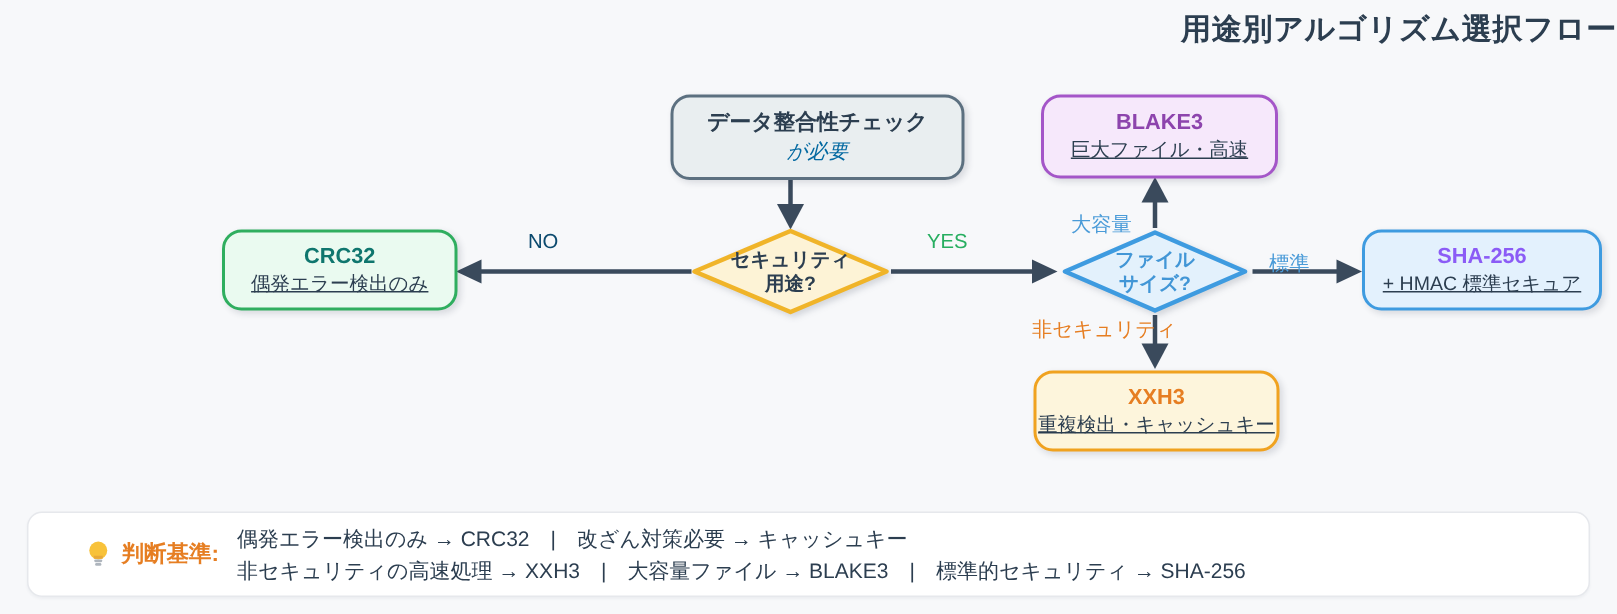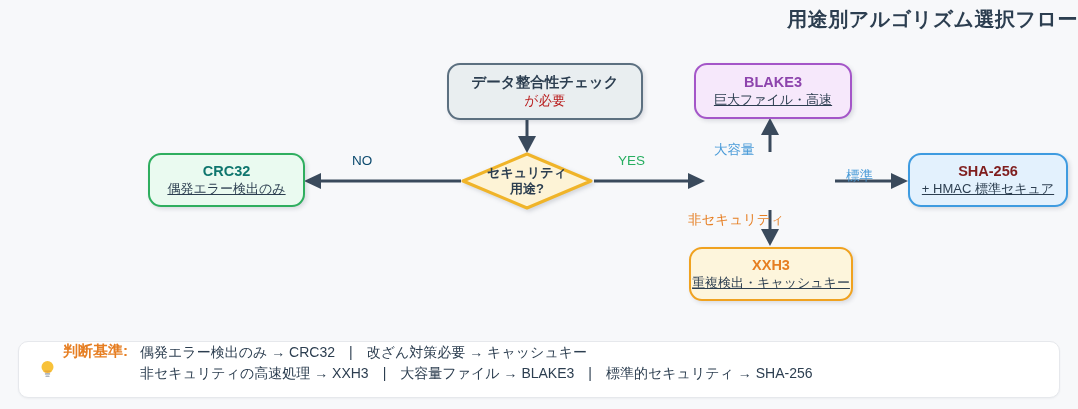--- a/index.html
+++ b/index.html
@@ -10,46 +10,46 @@
   .connectors{position:absolute;left:0;top:0;z-index:1;pointer-events:none;}
   .edge{stroke:#3a4a5c;stroke-width:3;fill:none;}
   .head{fill:#3a4a5c;stroke:none;}
   .node{position:absolute;z-index:2;border-radius:13px;display:flex;flex-direction:column;
         align-items:center;justify-content:center;text-align:center;
         box-shadow:2px 2px 4px rgba(40,50,70,.14);line-height:1.3;}
   .node .n-title{font-weight:bold;font-size:14.5px;}
   .node .n-desc{font-size:13px;color:#2c3e50;white-space:nowrap;text-decoration:underline;}
   .start-box{background:#e9eef0;border:2.5px solid #5c7080;}
   .start-box .s1{font-weight:bold;font-size:14.5px;color:#2c3e50;}
-  .start-box .s2{font-size:13.5px;color:#b91c1c;}
+  .start-box .s2{font-size:13.5px;color:#0369a1;font-style:italic;}
   .crc32-box{background:#eafaf0;border:2.5px solid #2fae5f;}
   .crc32-box .n-title{color:#0f766e;}
   .blake3-box{background:#f6e8fb;border:2.5px solid #a456c8;}
   .blake3-box .n-title{color:#8d44ad;}
   .sha256-box{background:#e3f1fd;border:2.5px solid #3e9be0;}
-  .sha256-box .n-title{color:#7f1d1d;}
+  .sha256-box .n-title{color:#8b5cf6;}
   .xxh3-box{background:#fdf5dc;border:2.5px solid #f0a21f;}
   .xxh3-box .n-title{color:#e67e22;}
   .diamond{position:absolute;z-index:2;}
   .diamond svg{position:absolute;left:0;top:0;filter:drop-shadow(2px 2px 2px rgba(40,50,70,.18));}
   .d-sec{fill:#fdf3d6;stroke:#f0b429;stroke-width:3;stroke-linejoin:round;}
   .d-size{fill:#e3f1fc;stroke:#3e9be0;stroke-width:3;stroke-linejoin:round;}
   .dtext{position:absolute;inset:0;display:flex;flex-direction:column;align-items:center;
          justify-content:center;font-weight:bold;font-size:13px;line-height:1.25;}
   .dtext.sec{color:#2c3e50;}
   .dtext.size{color:#4296d6;}
   .elabel{position:absolute;z-index:3;font-size:13.5px;font-weight:500;white-space:nowrap;}
   .lbl-no{color:#0c4a6e;}
   .lbl-yes{color:#27ae60;}
   .lbl-blue{color:#4a9bd8;margin-top:12px;}
   .lbl-orange{color:#e67e22;}
   .criteria{position:absolute;left:18px;top:341px;width:1042px;height:57px;z-index:2;
             background:#ffffff;border:1px solid #e6e8ec;border-radius:10px;
-            box-shadow:0 1px 2px rgba(40,50,70,.05);display:flex;box-sizing:border-box;
-            padding-left:21px;}
+            box-shadow:0 1px 2px rgba(40,50,70,.05);display:flex;align-items:center;box-sizing:border-box;
+            padding-left:39px;}
   .criteria .bulb{flex:0 0 auto;margin-right:8px;display:flex;align-items:center;}
   .criteria .c-label{flex:0 0 auto;font-weight:bold;font-size:15px;color:#e67e22;margin-right:12px;}
   .criteria .c-lines{font-size:14px;color:#2c3e50;line-height:21px;}
 </style>
 </head>
 <body>
 
 <div class="stage">
 
   <h1 class="title">用途別アルゴリズム選択フロー</h1>
@@ -89,20 +89,29 @@
   <div class="diamond" style="left:460px;top:151px;width:134px;height:60px;">
     <svg width="134" height="60" viewBox="0 0 134 60">
       <polygon class="d-sec" points="67,3 131,30 67,57 3,30"></polygon>
     </svg>
     <div class="dtext sec">
       <span>セキュリティ</span>
       <span>用途?</span>
     </div>
   </div>
 
+  <div class="diamond" style="left:707px;top:152px;width:126px;height:58px;">
+    <svg width="126" height="58" viewBox="0 0 126 58">
+      <polygon class="d-size" points="63,3 123,29 63,55 3,29"></polygon>
+    </svg>
+    <div class="dtext size">
+      <span>ファイル</span>
+      <span>サイズ?</span>
+    </div>
+  </div>
 
   <div class="node crc32-box" style="left:148px;top:153px;width:153px;height:50px;">
     <span class="n-title">CRC32</span>
     <span class="n-desc">偶発エラー検出のみ</span>
   </div>
 
   <div class="node blake3-box" style="left:694px;top:63px;width:154px;height:52px;text-align:center;">
     <span class="n-title">BLAKE3</span>
     <span class="n-desc">巨大ファイル・高速</span>
   </div>

